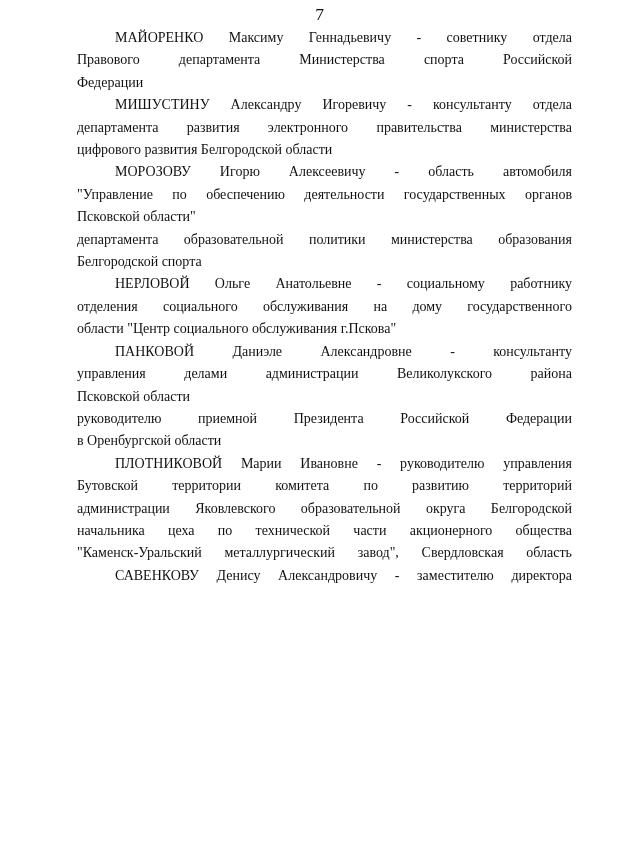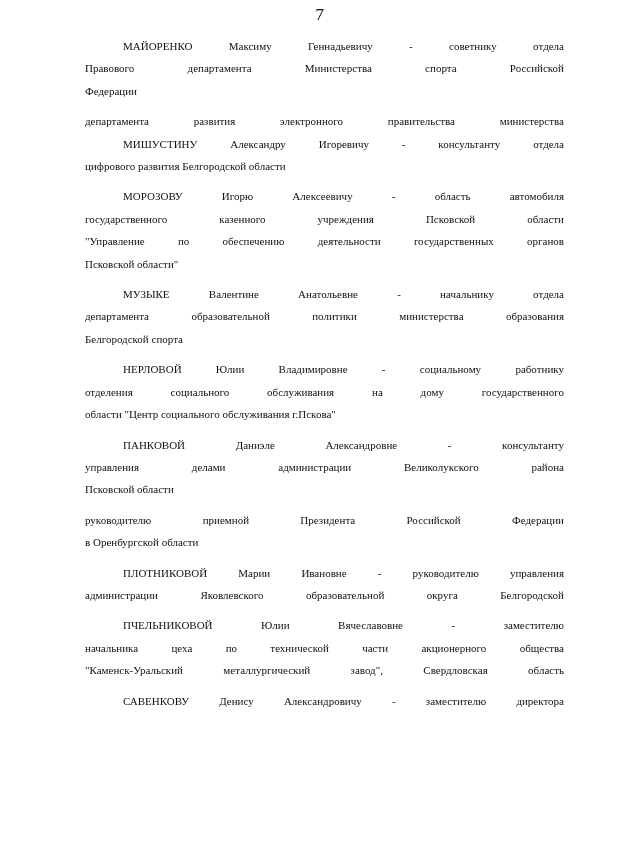--- a/index.html
+++ b/index.html
@@ -35,81 +35,79 @@
       text-align: justify;
       text-align-last: justify;
     }
     .line.last {
       text-align-last: left;
     }
     .line.first {
       text-indent: 38px;
     }
     .para-lines {
-      margin: 8px;
-      font-size: 11px;
+      margin: 0;
+      font-size: 14px;
       line-height: 22.4px;
     }
   </style>
 </head>
 <body>
 
 <div class="page-number">7</div>
 
 <div class="content">
 
   <div class="para-lines">
     <span class="line first">МАЙОРЕНКО Максиму Геннадьевичу - советнику отдела</span>
     <span class="line">Правового департамента Министерства спорта Российской</span>
     <span class="line last">Федерации</span>
   </div>
 
   <div class="para-lines">
+    <span class="line first">МИШУСТИНУ Александру Игоревичу - консультанту отдела</span>
     <span class="line">департамента развития электронного правительства министерства</span>
-    <span class="line first">МИШУСТИНУ Александру Игоревичу - консультанту отдела</span>
     <span class="line last">цифрового развития Белгородской области</span>
   </div>
 
   <div class="para-lines">
     <span class="line first">МОРОЗОВУ Игорю Алексеевичу - область автомобиля</span>
-    <span class="line">государственного казенного учреждения Псковской области</span>
     <span class="line">"Управление по обеспечению деятельности государственных органов</span>
     <span class="line last">Псковской области"</span>
   </div>
 
   <div class="para-lines">
-    <span class="line first">МУЗЫКЕ Валентине Анатольевне - начальнику отдела</span>
     <span class="line">департамента образовательной политики министерства образования</span>
     <span class="line last">Белгородской спорта</span>
   </div>
 
   <div class="para-lines">
-    <span class="line first">НЕРЛОВОЙ Юлии Владимировне - социальному работнику</span>
+    <span class="line first">НЕРЛОВОЙ Ольге Анатольевне - социальному работнику</span>
     <span class="line">отделения социального обслуживания на дому государственного</span>
     <span class="line last">области "Центр социального обслуживания г.Пскова"</span>
   </div>
 
   <div class="para-lines">
     <span class="line first">ПАНКОВОЙ Даниэле Александровне - консультанту</span>
     <span class="line">управления делами администрации Великолукского района</span>
     <span class="line last">Псковской области</span>
   </div>
 
   <div class="para-lines">
     <span class="line">руководителю приемной Президента Российской Федерации</span>
     <span class="line last">в Оренбургской области</span>
   </div>
 
   <div class="para-lines">
     <span class="line first">ПЛОТНИКОВОЙ Марии Ивановне - руководителю управления</span>
+    <span class="line">Бутовской территории комитета по развитию территорий</span>
     <span class="line">администрации Яковлевского образовательной округа Белгородской</span>
   </div>
 
   <div class="para-lines">
-    <span class="line first">ПЧЕЛЬНИКОВОЙ Юлии Вячеславовне - заместителю</span>
     <span class="line">начальника цеха по технической части акционерного общества</span>
     <span class="line">"Каменск-Уральский металлургический завод", Свердловская область</span>
   </div>
 
   <div class="para-lines">
     <span class="line first">САВЕНКОВУ Денису Александровичу - заместителю директора</span>
 
   </div>
 
 </div>

